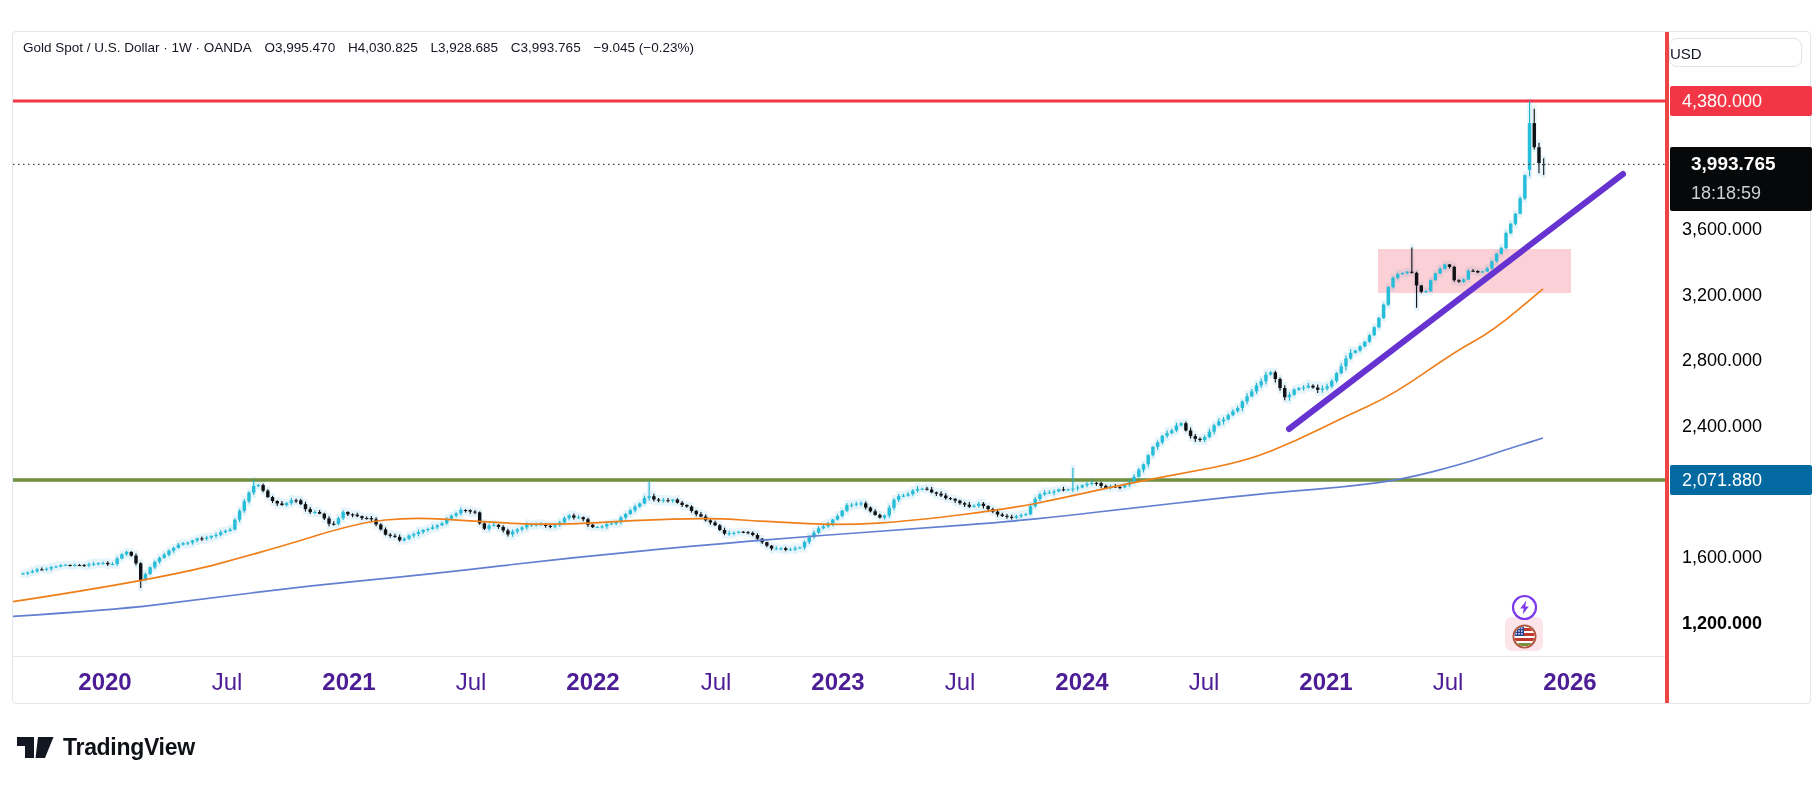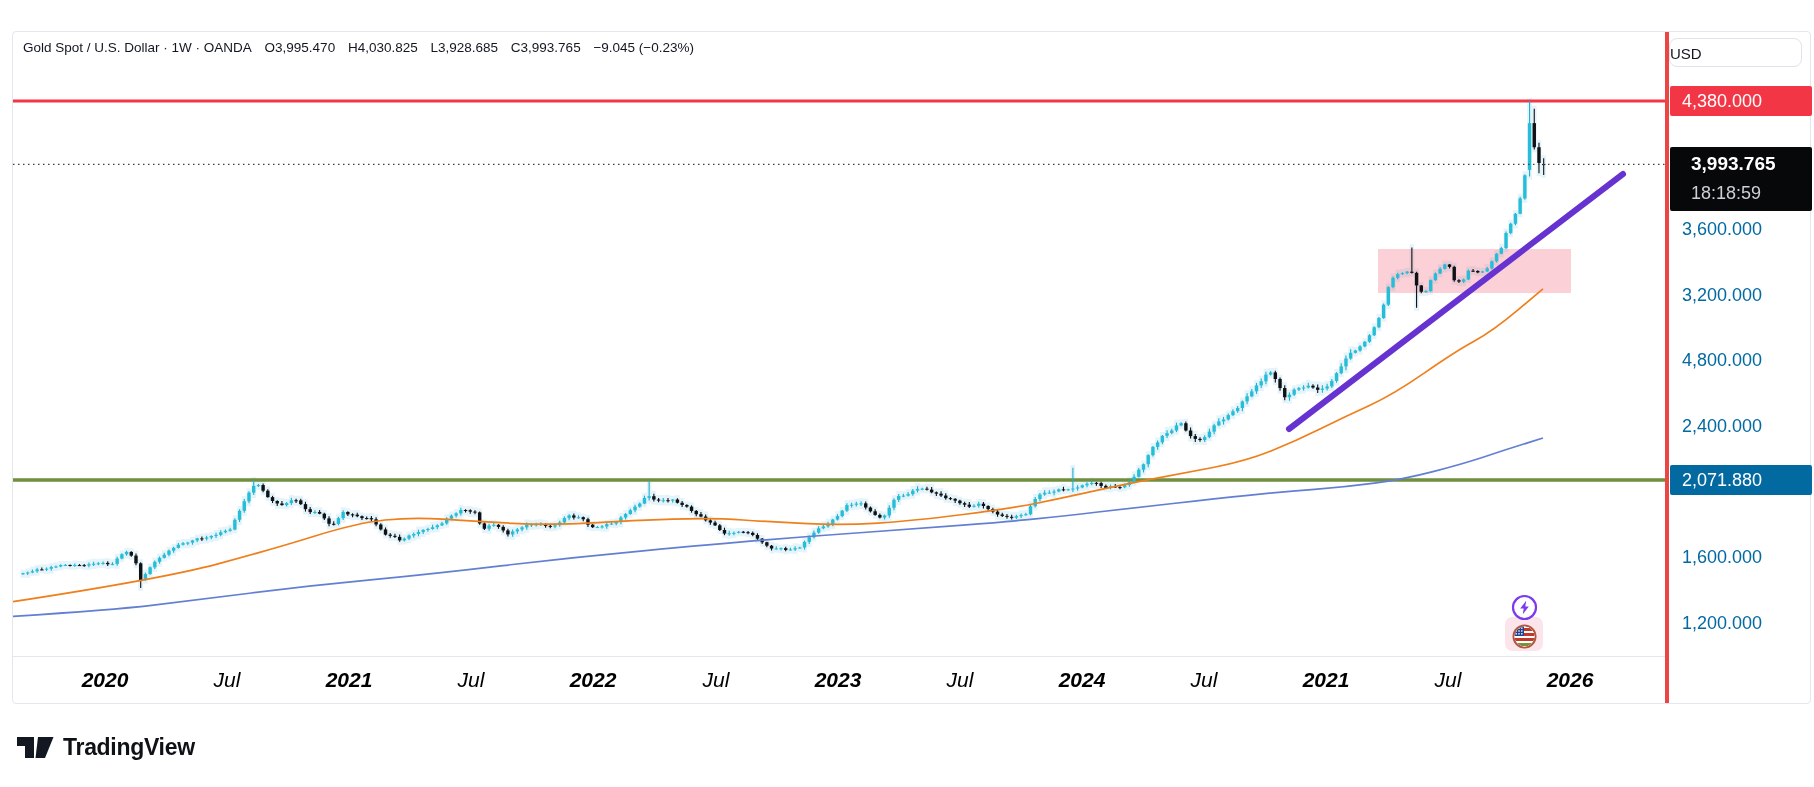--- a/index.html
+++ b/index.html
@@ -9,24 +9,24 @@
   #card{position:absolute;left:12px;top:31px;width:1797px;height:671px;background:#fff;
     border:1px solid #e3e6ec;border-radius:4px;}
   #hdr{position:absolute;left:10px;top:0;height:31px;line-height:31px;font-size:13.5px;
     color:#131722;white-space:nowrap;}
   #hdr span{margin-right:9px;}
   #usdBtn{position:absolute;left:1656px;top:6px;width:133px;height:29px;border:1px solid #e0e3eb;
     border-radius:8px;background:#fff;font-size:15px;color:#131722;line-height:29px;
     box-sizing:border-box;cursor:pointer;}
   #chartSvg{position:absolute;left:0;top:31px;}
   #tAxis{position:absolute;left:0;top:624px;width:1652px;height:46px;border-top:1px solid #e3e6ec;}
-  .tLbl{position:absolute;top:11px;transform:translateX(-50%);font-size:21px;color:#000000;font-style:italic;}
+  .tLbl{position:absolute;top:11px;transform:translateX(-50%);font-size:24px;color:#4c1d95;}
   .tLbl.yr{font-weight:700;}
   #pAxis{position:absolute;left:1652px;top:0;width:145px;height:671px;border-left:4px solid #ef4444;}
-  .pLbl{position:absolute;left:13px;font-size:18px;color:#0369a1;height:22px;line-height:22px;}
+  .pLbl{position:absolute;left:13px;font-size:18px;color:#000000;height:22px;line-height:22px;}
   .badge{position:absolute;left:1px;width:142px;color:#fff;font-size:18px;border-radius:2px;
     padding-left:12px;box-sizing:border-box;}
   #badgeRes{height:30px;line-height:30px;}
   #badgeSup{height:30px;line-height:30px;}
   #badgeLast{height:64px;padding-left:21px;}
   #badgeLast .p{font-size:19px;font-weight:700;line-height:33px;height:32px;}
   #badgeLast .cd{font-size:18px;line-height:28px;height:30px;color:#ccd0d7;}
   .icoWrap{position:absolute;z-index:5;}
   #flagBack{position:absolute;left:1505px;top:617px;width:38px;height:34px;background:#fbd7de;
     opacity:.65;border-radius:7px;z-index:4;}
@@ -1058,24 +1058,24 @@
       </div>
       <div id="badgeLast" class="badge" style="top: 115.356px; background: rgb(7, 8, 9);">
         <div class="p">3,993.765</div>
         <div class="cd">18:18:59</div>
       </div>
       <div id="badgeSup" class="badge" style="top: 432.871px; background: #0369a1;">
         <span>2,071.880</span>
       </div>
     <div class="pLbl" style="top: 186px;">3,600.000</div>
         <div class="pLbl" style="top: 251.668px;">3,200.000</div>
-        <div class="pLbl" style="top: 317.336px;">4,800.000</div>
+        <div class="pLbl" style="top: 317.336px;">2,800.000</div>
         <div class="pLbl" style="top: 383.004px;">2,400.000</div>
         <div class="pLbl" style="top: 514.34px;">1,600.000</div>
-        <div class="pLbl" style="top: 580.008px;">1,200.000</div>
+        <div class="pLbl" style="top: 580.008px; font-weight: bold;">1,200.000</div>
       </div>
   </div>
 
   <div id="flagBack"></div>
   <svg class="icoWrap" style="left:1510px;top:593px;" width="29" height="29">
     <circle cx="14.5" cy="14.5" r="11.5" fill="#ffffff" stroke="#7c3aed" stroke-width="2.2"></circle>
     <path d="M16.2 7.8 L10.2 15.4 L13.7 15.4 L12.8 21.2 L18.8 13.6 L15.3 13.6 Z" fill="#7c3aed"></path>
   </svg>
   <svg class="icoWrap" style="left:1510px;top:622px;" width="29" height="29">
     <defs>

